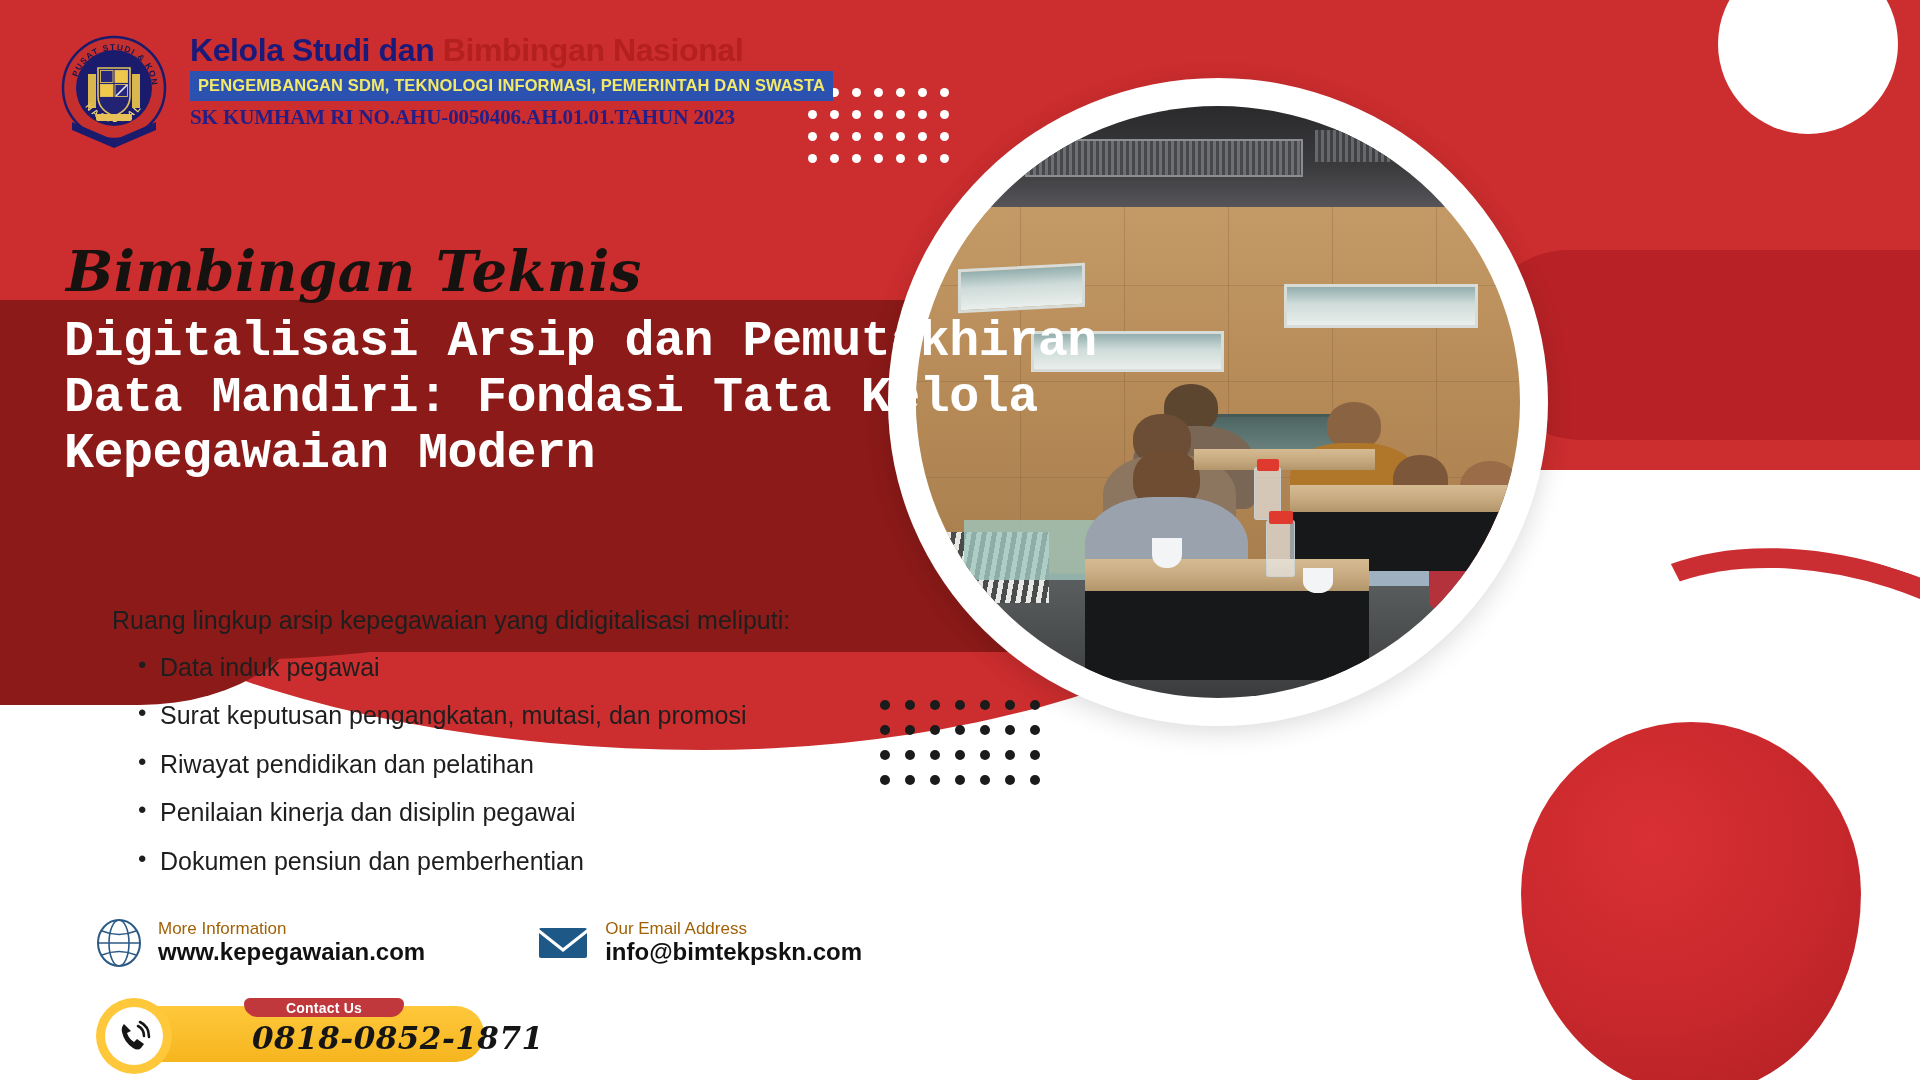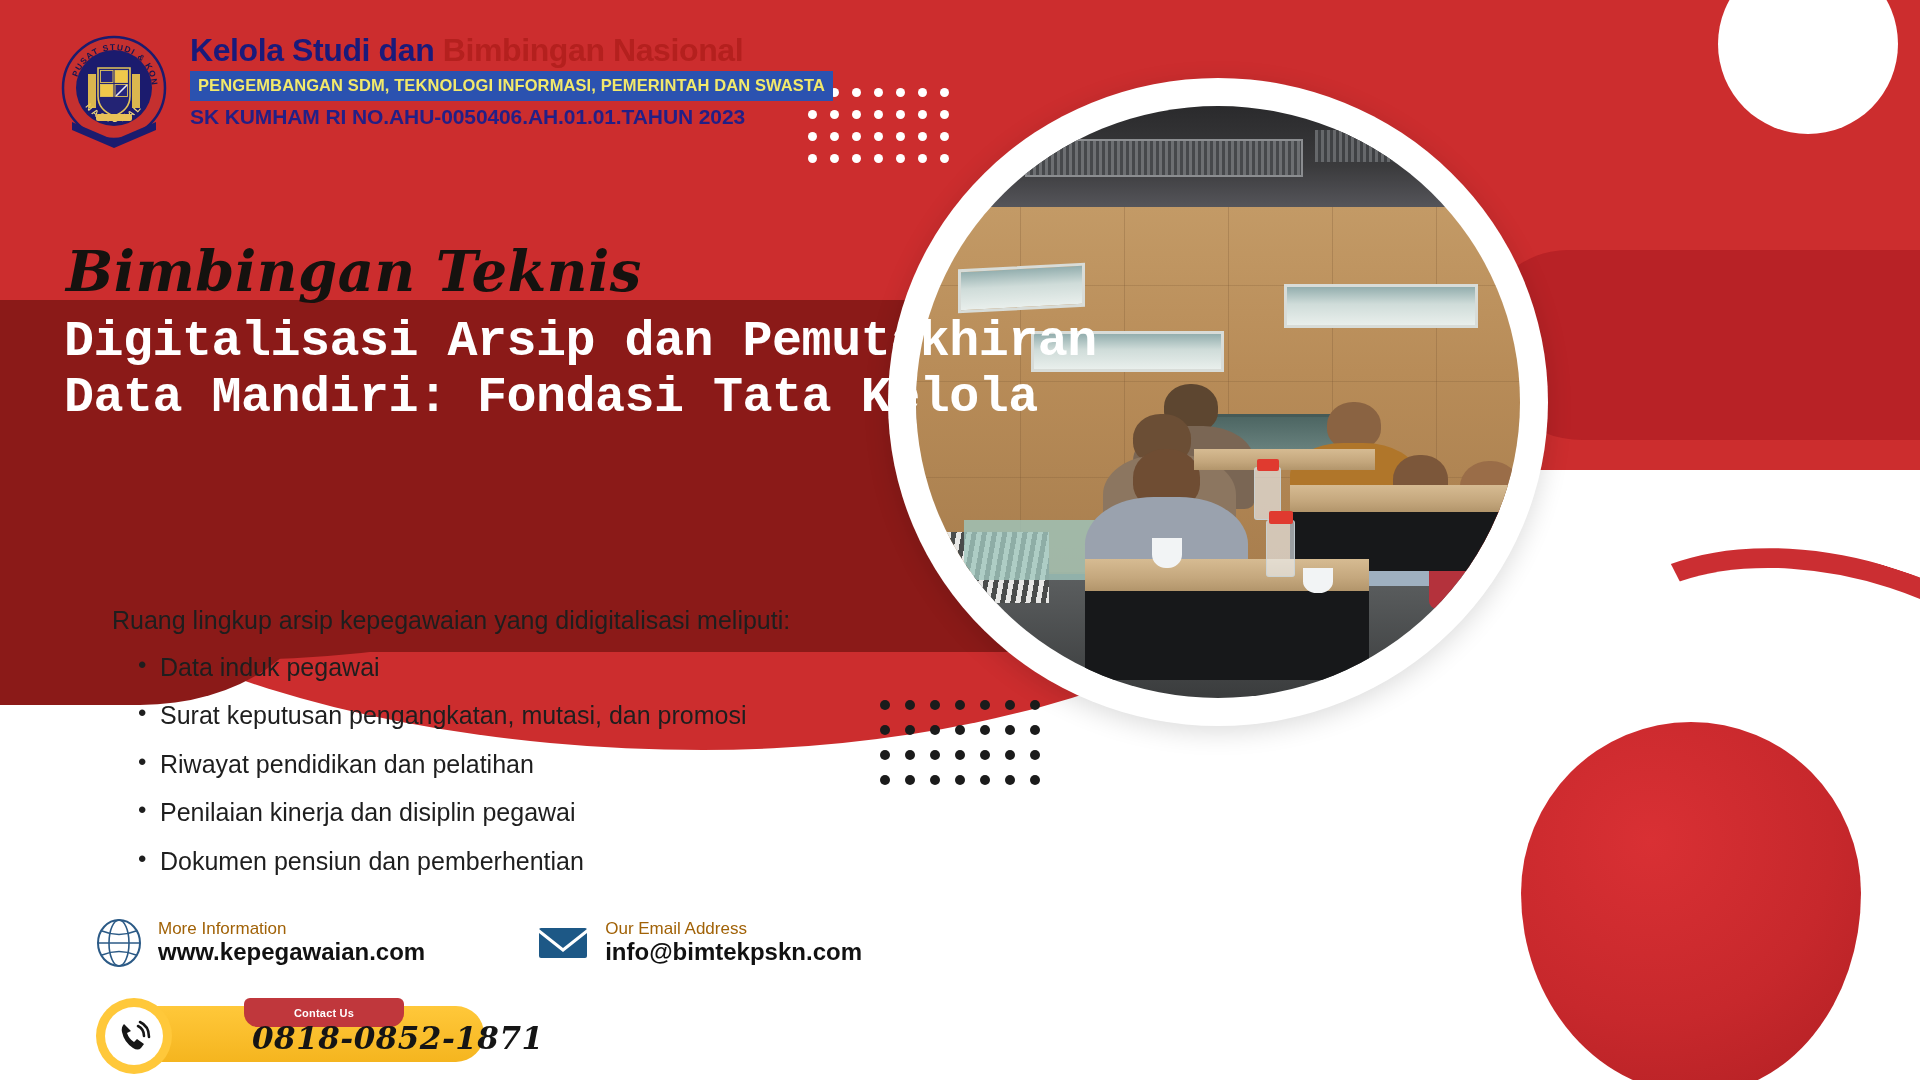--- a/index.html
+++ b/index.html
@@ -89,21 +89,21 @@
   .brand-line1 { font-size:32px; font-weight:bold; letter-spacing:-0.4px; line-height:1.05; white-space:nowrap; }
   .brand-line1 .b-navy { color:#1A1A7A; }
   .brand-line1 .b-red { color:#B4201E; }
   .brand-bar {
     background:#2B52B0; color:#F2E96B;
     font-size:16.5px; font-weight:bold; letter-spacing:0.1px;
     padding:5px 8px 6px 8px; margin-top:3px; display:inline-block; white-space:nowrap;
   }
   .brand-sk {
     color:#231F86; font-size:21px; font-weight:bold; letter-spacing:-0.1px;
-    margin-top:4px; white-space:nowrap;
+    margin-top:4px; white-space:nowrap;font-family:Liberation Serif, serif;
   }
 
   
   .script-title {
     position:absolute; left:66px; top:238px; z-index:20;
     font-family:"DejaVu Serif","Liberation Serif",serif;
     font-style:italic; font-weight:bold;
     font-size:56px; color:#15120F; letter-spacing:0.5px;
   }
   .main-title {
@@ -133,23 +133,23 @@
   .c-text .c-value { font-size:24px; font-weight:bold; color:#111111; line-height:1.2; white-space:nowrap; }
 
   
   .phone-pill { position:absolute; left:96px; top:1000px; z-index:30; height:64px; }
   .pill-bg {
     position:absolute; left:34px; top:6px; width:354px; height:56px;
     background:linear-gradient(180deg,#FFC83A 0%, #F5B51F 100%);
     border-radius:30px;
   }
   .pill-tab {
-    position:absolute; left:148px; top:-2px; width:160px; height:29px;
+    position:absolute; left:148px; top:-2px; width:160px; height:19px;
     background:#C0373C; border-radius:6px 6px 14px 14px;
-    color:#ffffff; font-size:11px; font-weight:bold; letter-spacing:0.2px;
+    color:#ffffff; font-size:14px; font-weight:bold; letter-spacing:0.2px;
     display:flex; align-items:center; justify-content:center;
     z-index:2;
   }
   .pill-number {
     position:absolute; left:156px; top:20px; z-index:3;
     font-family:"DejaVu Serif","Liberation Serif",serif;
     font-style:italic; font-weight:bold;
     font-size:31px; color:#151515; letter-spacing:0.5px; white-space:nowrap;
   }
   .pill-circle {
@@ -364,20 +364,21 @@
       </div>
       <div class="brand-bar">PENGEMBANGAN SDM, TEKNOLOGI INFORMASI, PEMERINTAH DAN SWASTA</div>
       <div class="brand-sk">SK KUMHAM RI NO.AHU-0050406.AH.01.01.TAHUN 2023</div>
     </div>
   </div>
 
   <div class="script-title">Bimbingan Teknis</div>
   <div class="main-title">
     <div>Digitalisasi Arsip dan Pemutakhiran</div>
     <div>Data Mandiri: Fondasi Tata Kelola</div>
+    <div>Kepegawaian Modern</div>
   </div>
 
   <div class="body-block">
     <div class="body-intro">Ruang lingkup arsip kepegawaian yang didigitalisasi meliputi:</div>
     <ul class="body-list">
       <li>Data induk pegawai</li>
       <li>Surat keputusan pengangkatan, mutasi, dan promosi</li>
       <li>Riwayat pendidikan dan pelatihan</li>
       <li>Penilaian kinerja dan disiplin pegawai</li>
       <li>Dokumen pensiun dan pemberhentian</li>

